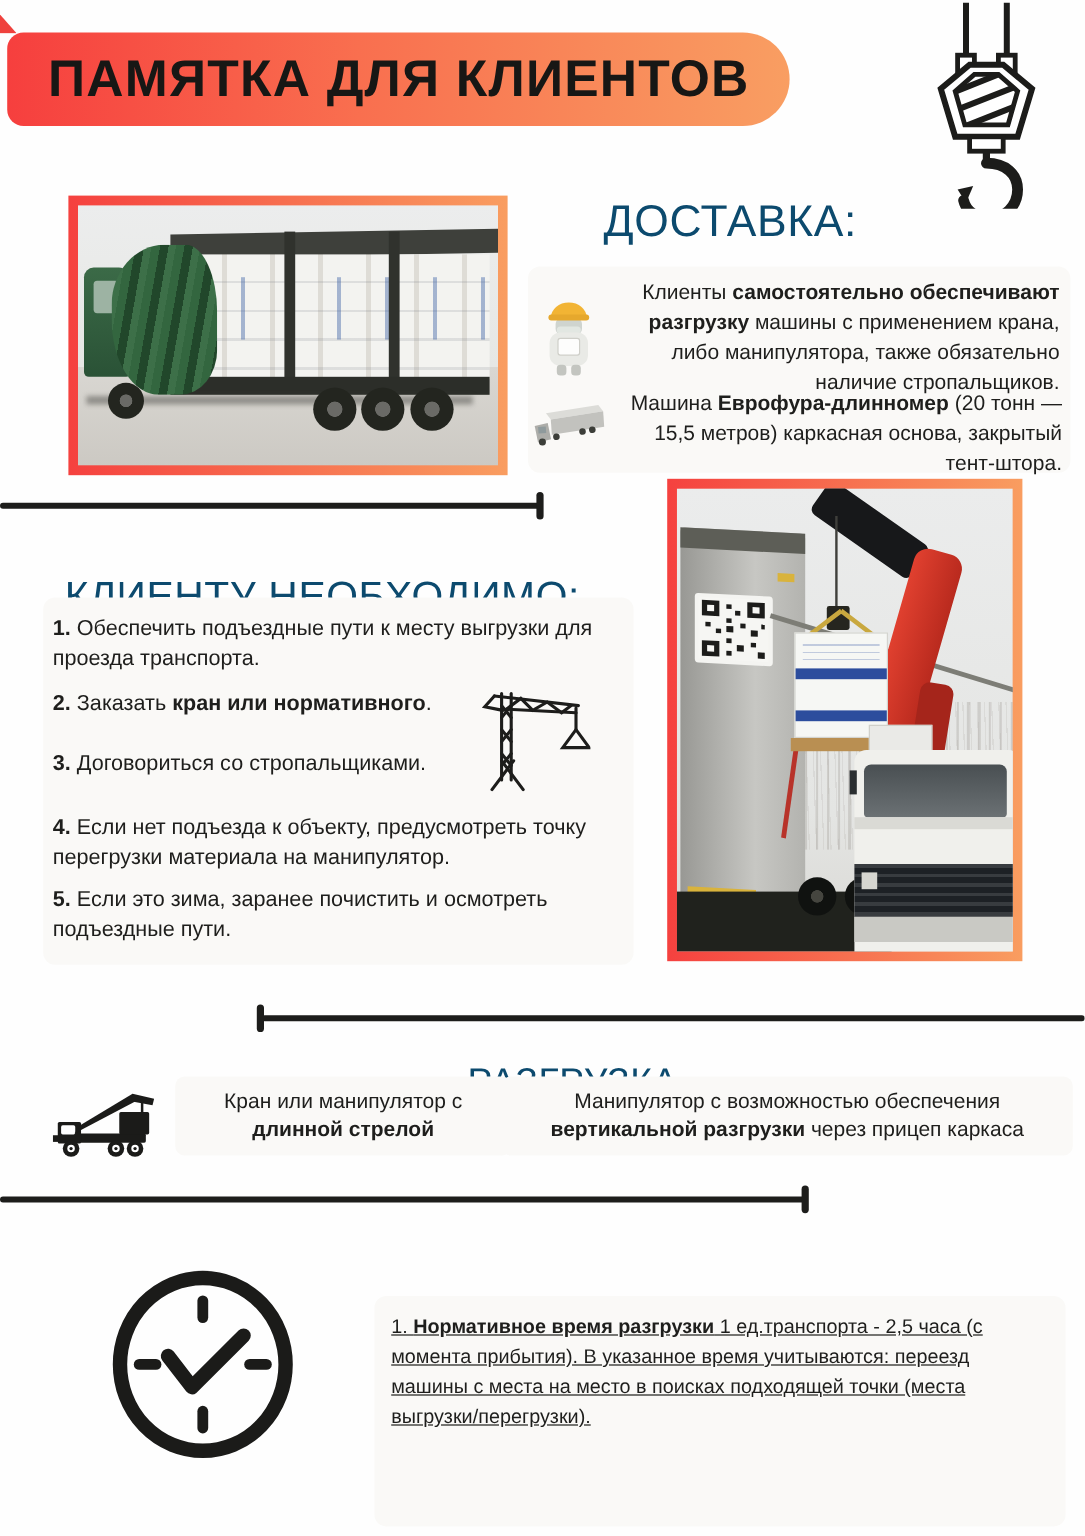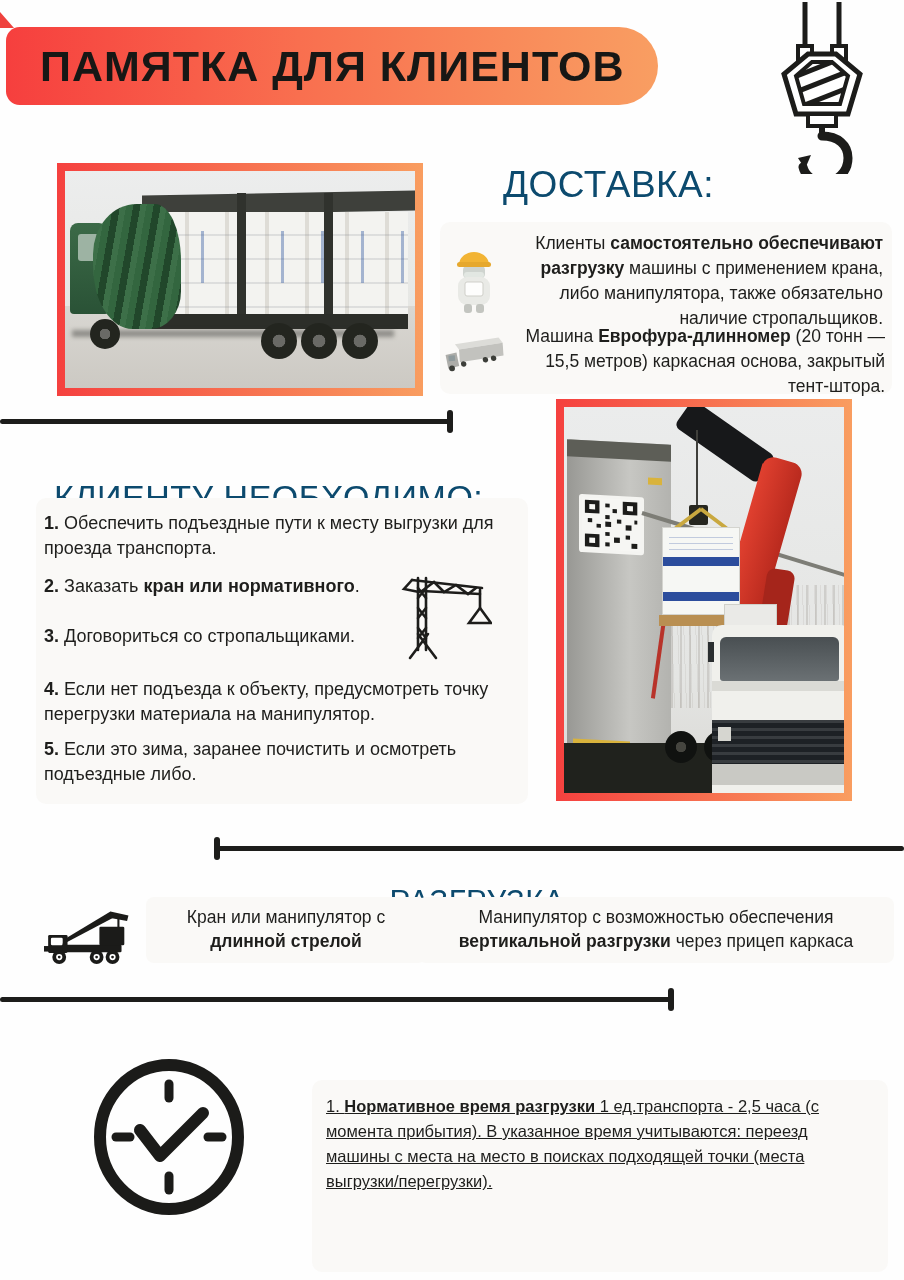--- a/index.html
+++ b/index.html
@@ -174,21 +174,21 @@
 
   <div class="abs divider" style="left:0;top:419px;width:452px;"></div>
   <div class="abs divcap" style="left:447px;top:410px;"></div>
 
   <div class="abs hd" style="left:54px;top:450px;font-size:34px;">КЛИЕНТУ НЕОБХОДИМО:</div>
   <div class="abs card" style="left:36px;top:498px;width:492px;height:306px;"></div>
   <div class="abs list-txt" style="left:44px;top:511px;width:480px;"><span class="b">1.</span><span> Обеспечить подъездные пути к месту выгрузки для проезда транспорта.</span></div>
   <div class="abs list-txt" style="left:44px;top:574px;width:480px;"><span class="b">2.</span><span> Заказать </span><span class="b">кран или нормативного</span><span>.</span></div>
   <div class="abs list-txt" style="left:44px;top:624px;width:480px;"><span class="b">3.</span><span> Договориться со стропальщиками.</span></div>
   <div class="abs list-txt" style="left:44px;top:677px;width:480px;"><span class="b">4.</span><span> Если нет подъезда к объекту, предусмотреть точку перегрузки материала на манипулятор.</span></div>
-  <div class="abs list-txt" style="left:44px;top:737px;width:480px;"><span class="b">5.</span><span> Если это зима, заранее почистить и осмотреть подъездные либо.</span></div>
+  <div class="abs list-txt" style="left:44px;top:737px;width:480px;"><span class="b">5.</span><span> Если это зима, заранее почистить и осмотреть подъездные пути.</span></div>
 
   <div class="abs" style="left:392px;top:558px;width:100px;height:105px;">
     <svg width="100" height="105" viewBox="0 0 100 105" fill="none" stroke="#1d1d1b" stroke-width="2.6" stroke-linecap="round">
       <path d="M26,20 V92 M34,20 V92"></path>
       <path d="M26,30 L34,40 M34,30 L26,40 M26,50 L34,60 M34,50 L26,60 M26,70 L34,80 M34,70 L26,80"></path>
       <path d="M20,22 L90,30 M30,33 L88,36"></path>
       <path d="M30,33 L42,24 L52,34 L64,27 L76,36 L84,30"></path>
       <path d="M20,22 L12,31 L27,34"></path>
       <path d="M88,32 V50"></path>
       <polygon points="88,50 77,65 99,65"></polygon>

